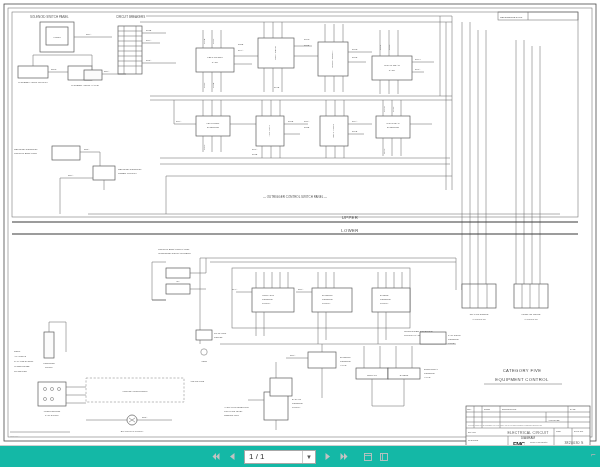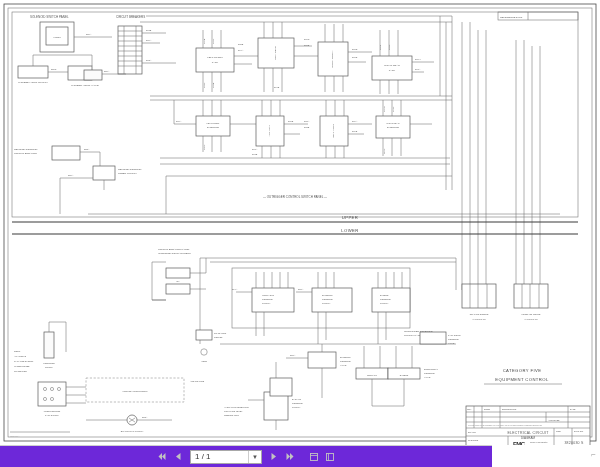--- a/index.html
+++ b/index.html
@@ -32,22 +32,22 @@
   .t25  { font-size:2.5px; }
   .t3   { font-size:3px; }
   .t35  { font-size:3.5px; letter-spacing:0.25px;}
   .t4   { font-size:4.2px; letter-spacing:0.4px; fill:#4a4a4a;}
   .wire { font-size:2.3px; fill:#666; }
   .ctr  { text-anchor:middle; }
   .rot  { }
 
   
   #toolbar {
-    position:absolute; left:0; top:445px; width:492px; height:22px;
-    background:#6d28d9;
+    position:absolute; left:0; top:445px; width:600px; height:22px;
+    background:#14b8a6;
     border-top:1px solid #cfcfcf;
     display:flex; align-items:center; justify-content:center;
     box-sizing:border-box;
   }
   .tb-inner { display:flex; align-items:center; gap:3px; }
   .tb-btn {
     width:13px; height:13px;
     display:flex; align-items:center; justify-content:center;
     color:#8a8a8a; font-size:9px; line-height:1;
     background:transparent; border:none; cursor:pointer;

